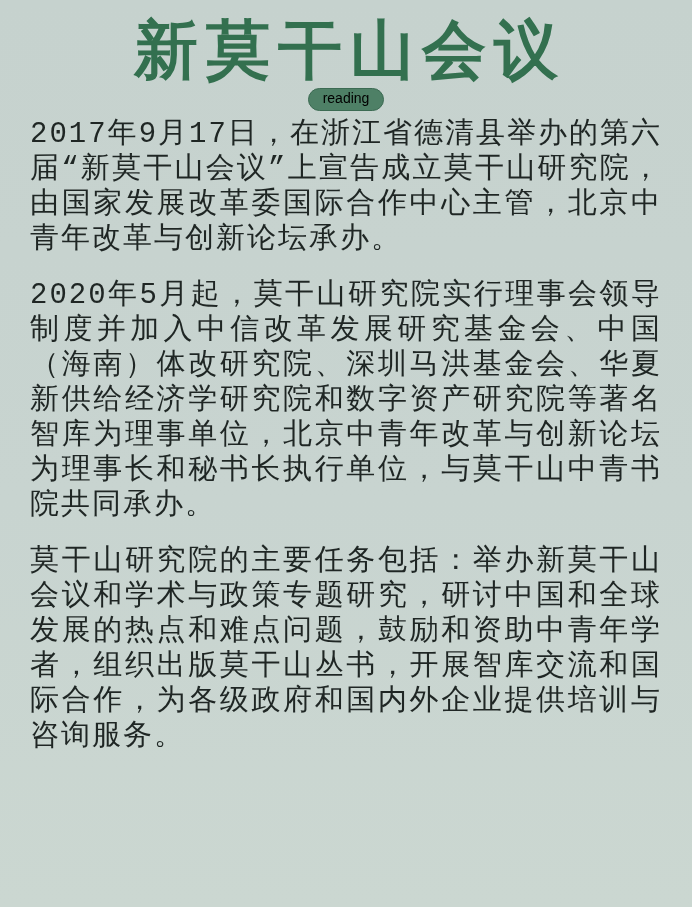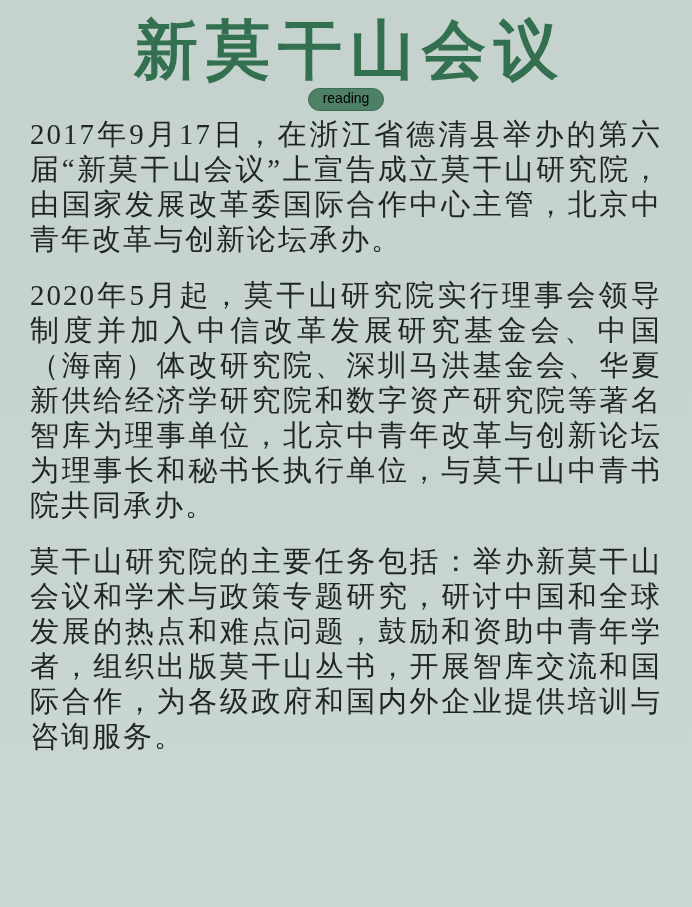--- a/index.html
+++ b/index.html
@@ -49,21 +49,21 @@
     padding: 6px 30px 0 30px;
     color: #1f2624;
   }
   .article p {
     margin: 0 0 21px 0;
     font-size: 29px;
     line-height: 35px;
     letter-spacing: 2px;
     text-align: justify;
     text-justify: inter-ideograph;
-    font-family: Liberation Serif, serif;
+    font-family: Liberation Mono, monospace;
   }
   .article p:last-child {
     margin-bottom: 0;
   }
 </style>
 </head>
 <body>
 
 <div class="page">
 

